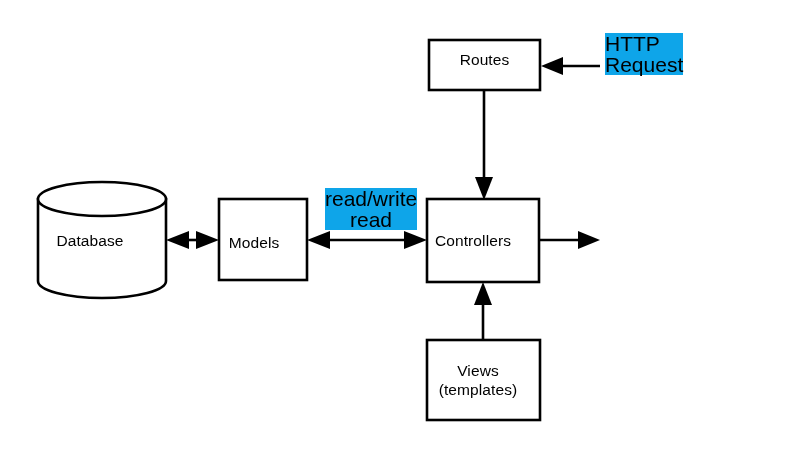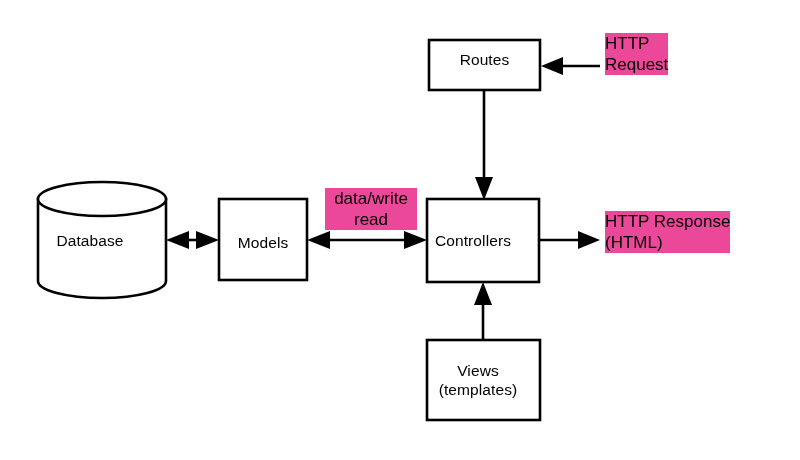--- a/index.html
+++ b/index.html
@@ -52,23 +52,23 @@
     color: #000000;
     font-size: 15.5px;
     line-height: 19px;
     letter-spacing: 0.1px;
     white-space: nowrap;
     pointer-events: none;
   }
   .edge-label {
     position: absolute;
     color: #000000;
-    font-size: 17px;
+    font-size: 21px;
     line-height: 21px;
-    background: #ec4899;
+    background: #0ea5e9;
     white-space: nowrap;
   }
   .edge-label.center { text-align: center; }
   .edge-label.left { text-align: left; }
   .lbl-line { display: block; }
 </style>
 </head>
 <body>
 
 <div id="canvas">
@@ -119,21 +119,21 @@
       <line class="connector" x1="539" y1="240" x2="585" y2="240"></line>
       <path class="arrowhead" d="M 600 240 L 578 231 L 578 249 Z"></path>
     </g>
 
   </svg>
 
   <div class="node-label" style="left:38px; top:199px; width:104px; height:82px;">
     <span class="lbl-line">Database</span>
   </div>
 
-  <div class="node-label" style="left:219px; top:199px; width:88px; height:87px;">
+  <div class="node-label" style="left:210px; top:199px; width:88px; height:87px;">
     <span class="lbl-line">Models</span>
   </div>
 
   <div class="node-label" style="left:427px; top:199px; width:92px; height:83px;">
     <span class="lbl-line">Controllers</span>
   </div>
 
   <div class="node-label" style="left:429px; top:40px; width:111px; height:38px;">
     <span class="lbl-line">Routes</span>
   </div>
@@ -143,22 +143,18 @@
     <span class="lbl-line">(templates)</span>
   </div>
 
   <div class="edge-label left" style="left:605px; top:33px;">
     <span class="lbl-line">HTTP</span>
     <span class="lbl-line">Request</span>
   </div>
 
 
   <div class="edge-label center" style="left:325px; top:188px; width:92px;">
-    <span class="lbl-line">data/write</span>
+    <span class="lbl-line">read/write</span>
     <span class="lbl-line">read</span>
   </div>
 
-  <div class="edge-label left" style="left:605px; top:211px;">
-    <span class="lbl-line">HTTP Response</span>
-    <span class="lbl-line">(HTML)</span>
-  </div>
 
 </div>
 
 </body></html>

